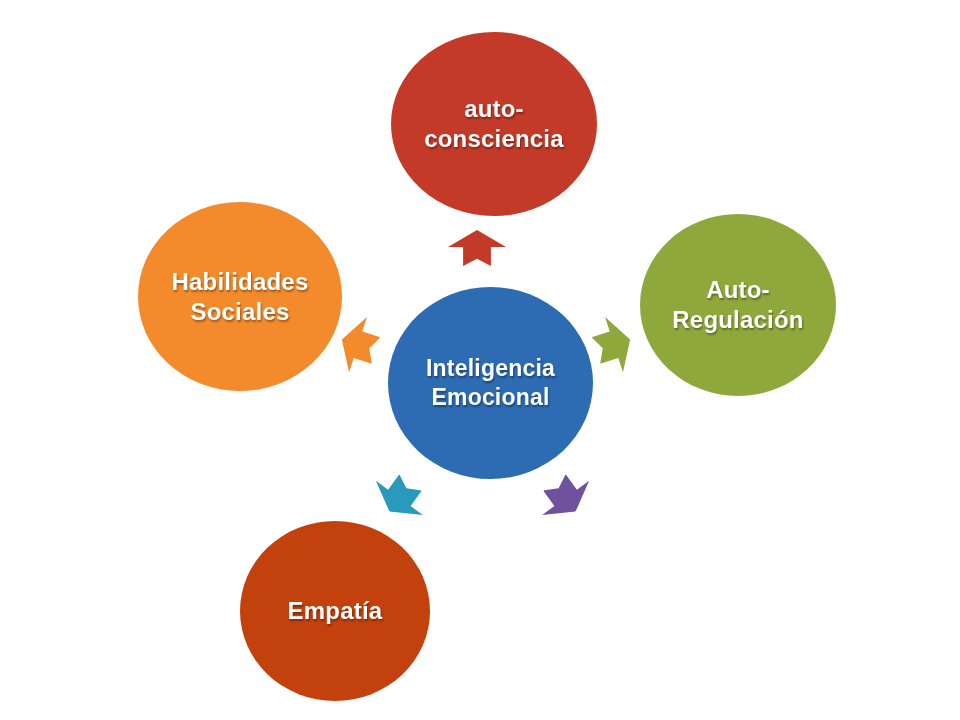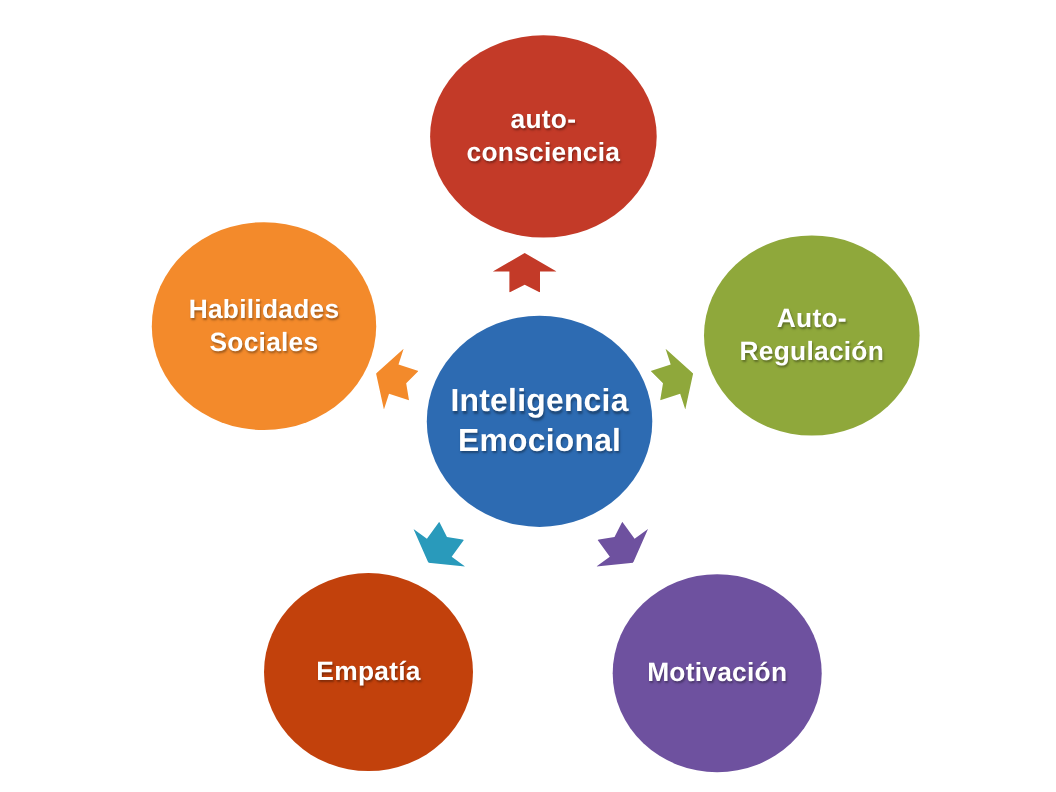--- a/index.html
+++ b/index.html
@@ -28,21 +28,21 @@
   .node-label {
     color: #ffffff;
     font-weight: bold;
     font-size: 24px;
     line-height: 1.25;
     white-space: pre-line;
     text-shadow: 1px 2px 2px rgba(0,0,0,0.35);
     letter-spacing: 0.2px;
   }
   .node-label.center {
-    font-size: 29px;
+    font-size: 23px;
   }
   .arrow {
     position: absolute;
     width: 58px;
     height: 36px;
     clip-path: polygon(50% 0%, 100% 47%, 74% 47%, 74% 100%, 50% 80%, 26% 100%, 26% 47%, 0% 47%);
   }
 </style>
 </head>
 <body>
@@ -57,23 +57,20 @@
   <div class="node" style="left: 391px; top: 32px; width: 206px; height: 184px; background-color: rgb(195, 58, 40);">
     <span class="node-label">auto-
 consciencia</span>
   </div>
 
   <div class="node" style="left: 640px; top: 214px; width: 196px; height: 182px; background-color: rgb(143, 168, 59);">
     <span class="node-label">Auto-
 Regulación</span>
   </div>
 
-  <div class="node" style="left: 557px; top: 522px; width: 190px; height: 180px; background-color: rgb(110, 81, 159);">
-    <span class="node-label">Motivación</span>
-  </div>
 
   <div class="node" style="left: 240px; top: 521px; width: 190px; height: 180px; background-color: #c2410c;">
     <span class="node-label">Empatía</span>
   </div>
 
   <div class="node" style="left: 138px; top: 202px; width: 204px; height: 189px; background-color: rgb(243, 138, 43);">
     <span class="node-label">Habilidades
 Sociales</span>
   </div>
 

